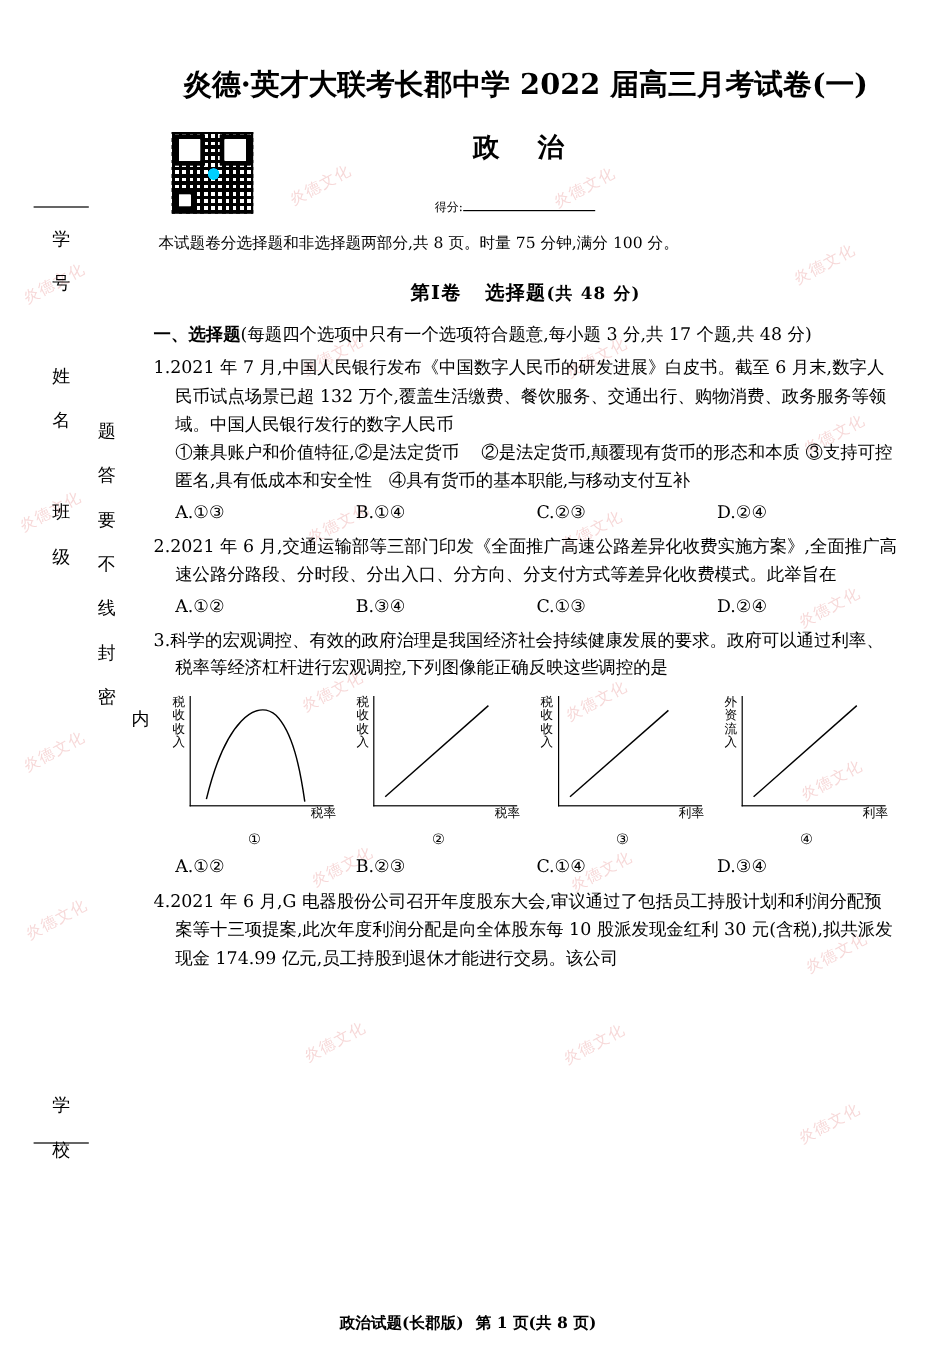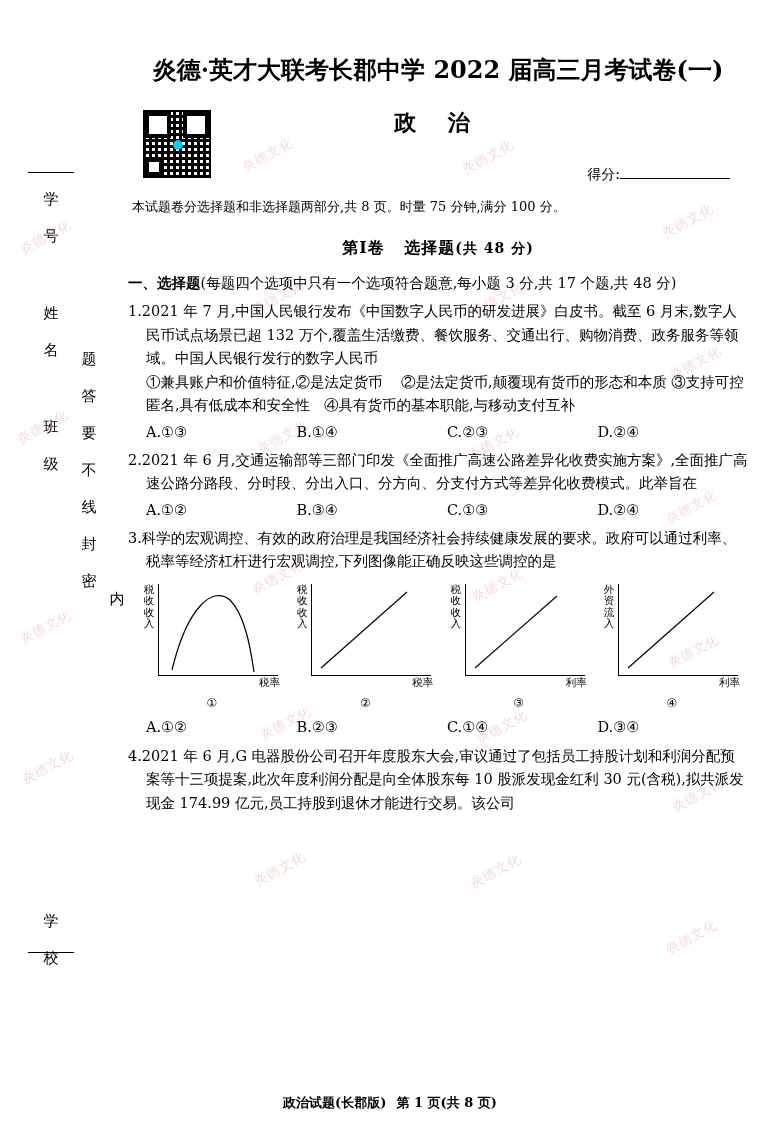--- a/index.html
+++ b/index.html
@@ -97,22 +97,22 @@
     position:absolute; left:2px; bottom:2px;
     width:18px;height:18px;border:4px solid #000;background:#fff;
   }
   .qr-center {
     position:absolute; left:30px; top:30px;
     width:10px;height:10px;border-radius:50%;
     background:#19a7c8;
   }
 
   .score-line {
-    text-align: right;
-    font-size: 14px;
+    text-align: center;
+    font-size: 10px;
     margin: 28px 18px 0 0;
   }
   .score-line .ul { display:inline-block; width:110px; border-bottom:1px solid #000; }
 
   p.lead {
     font-size: 13px;
     margin: 14px 0 0 0;
     text-indent: 0;
     padding-left: 4px;
   }

